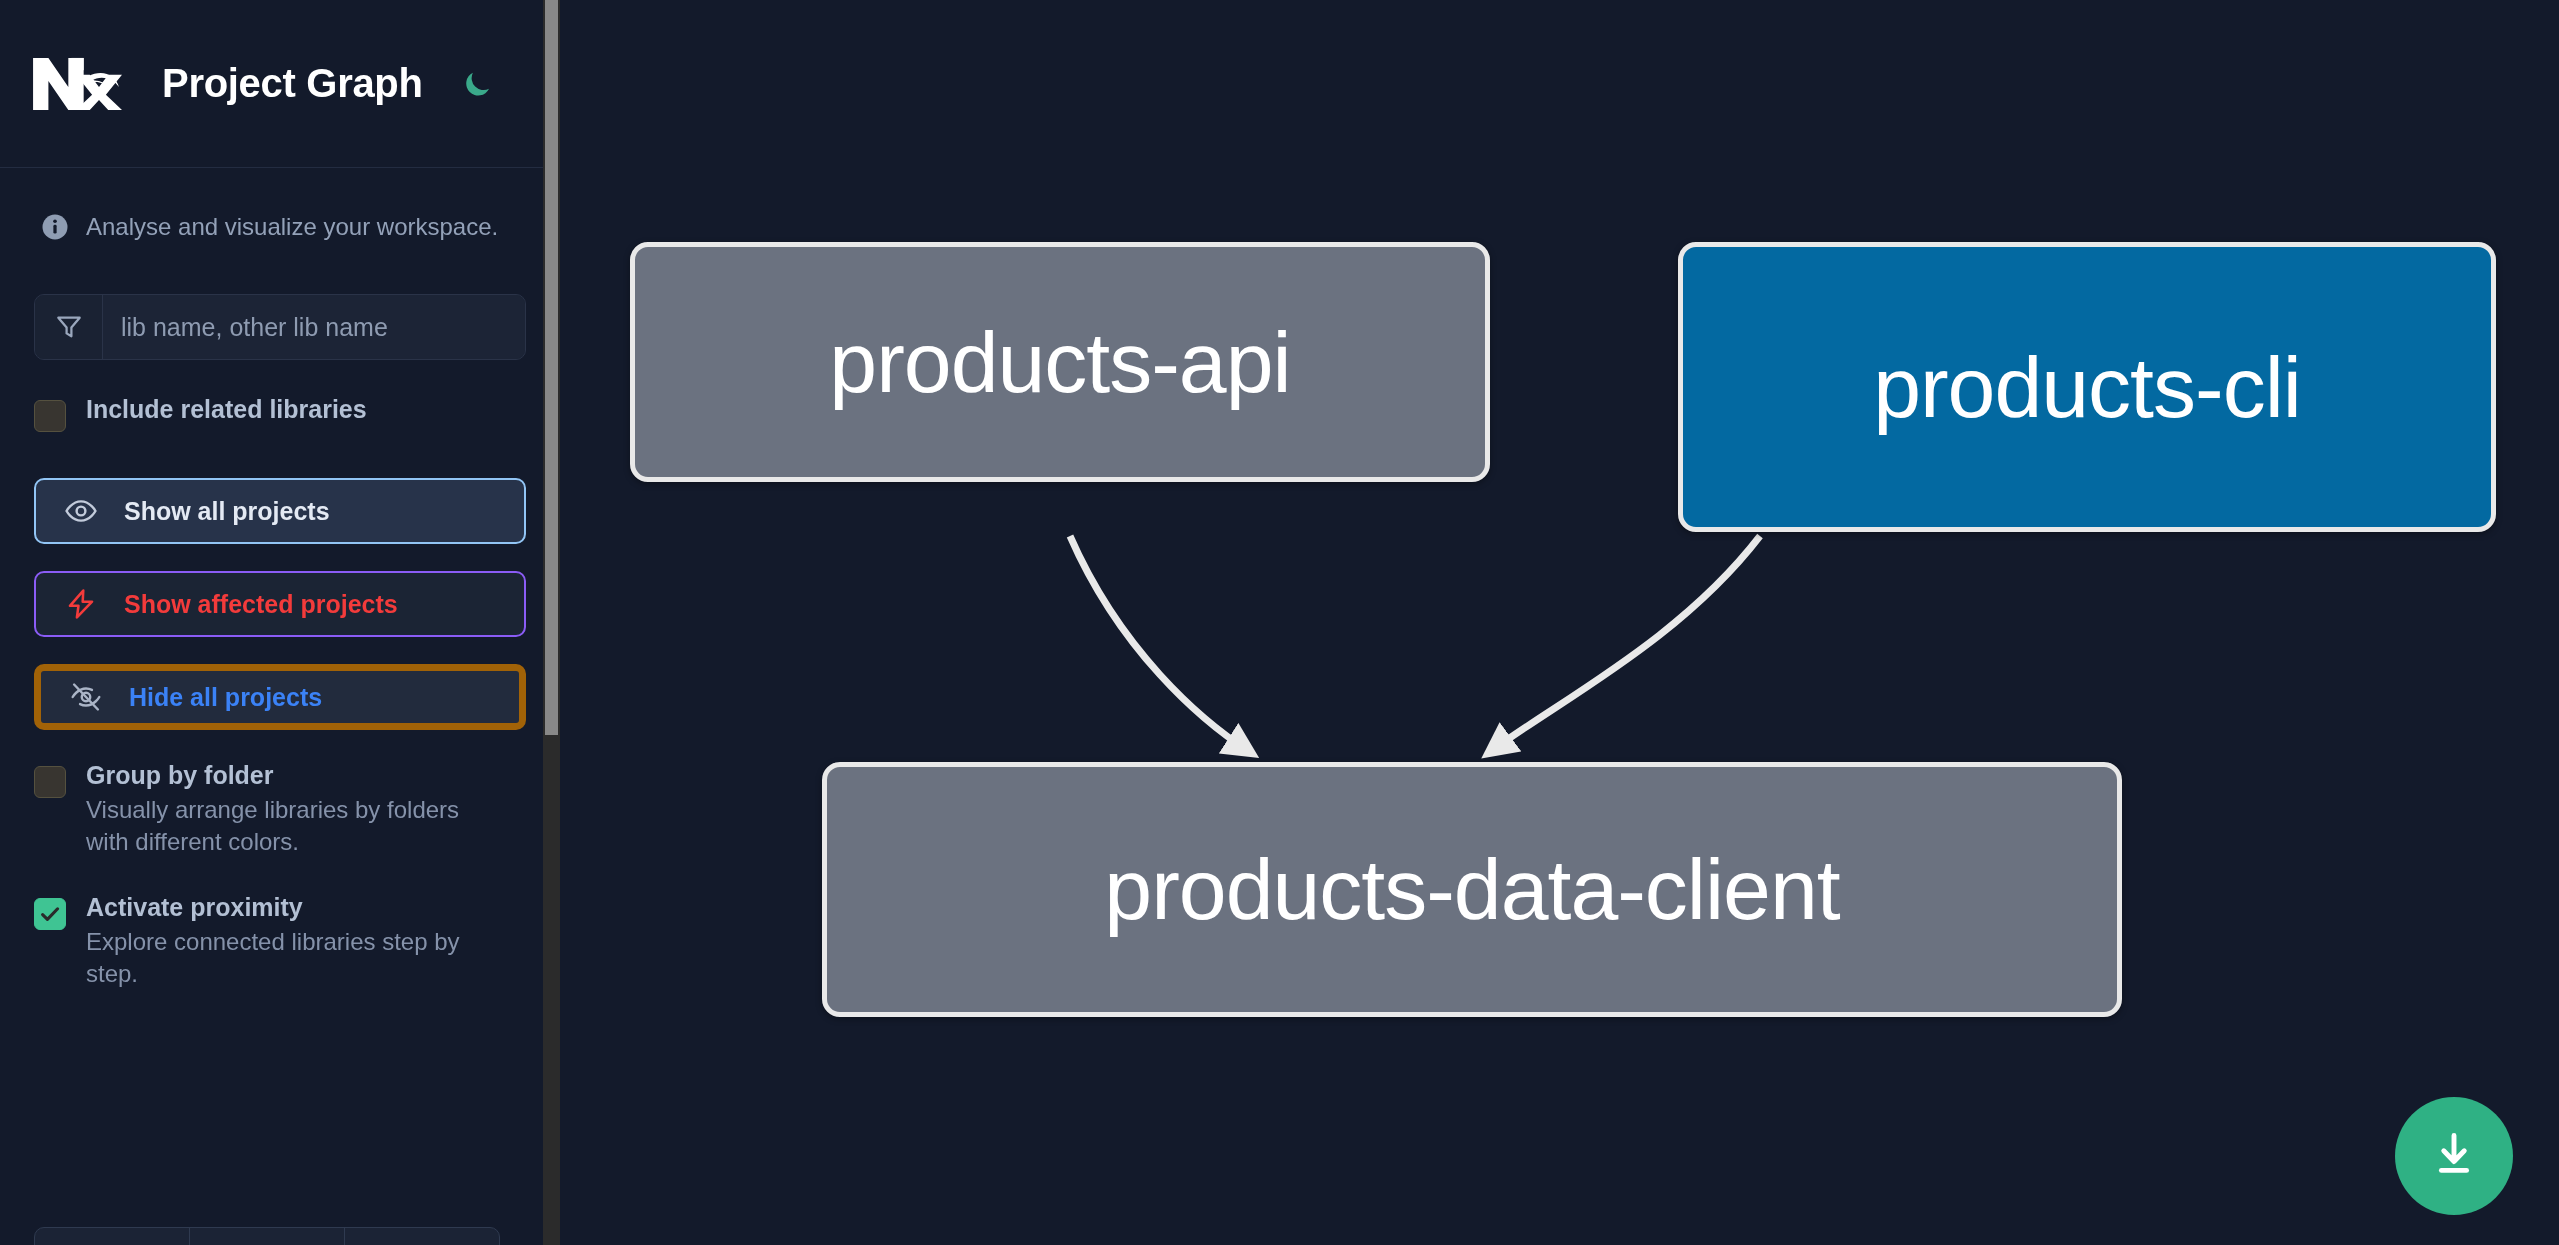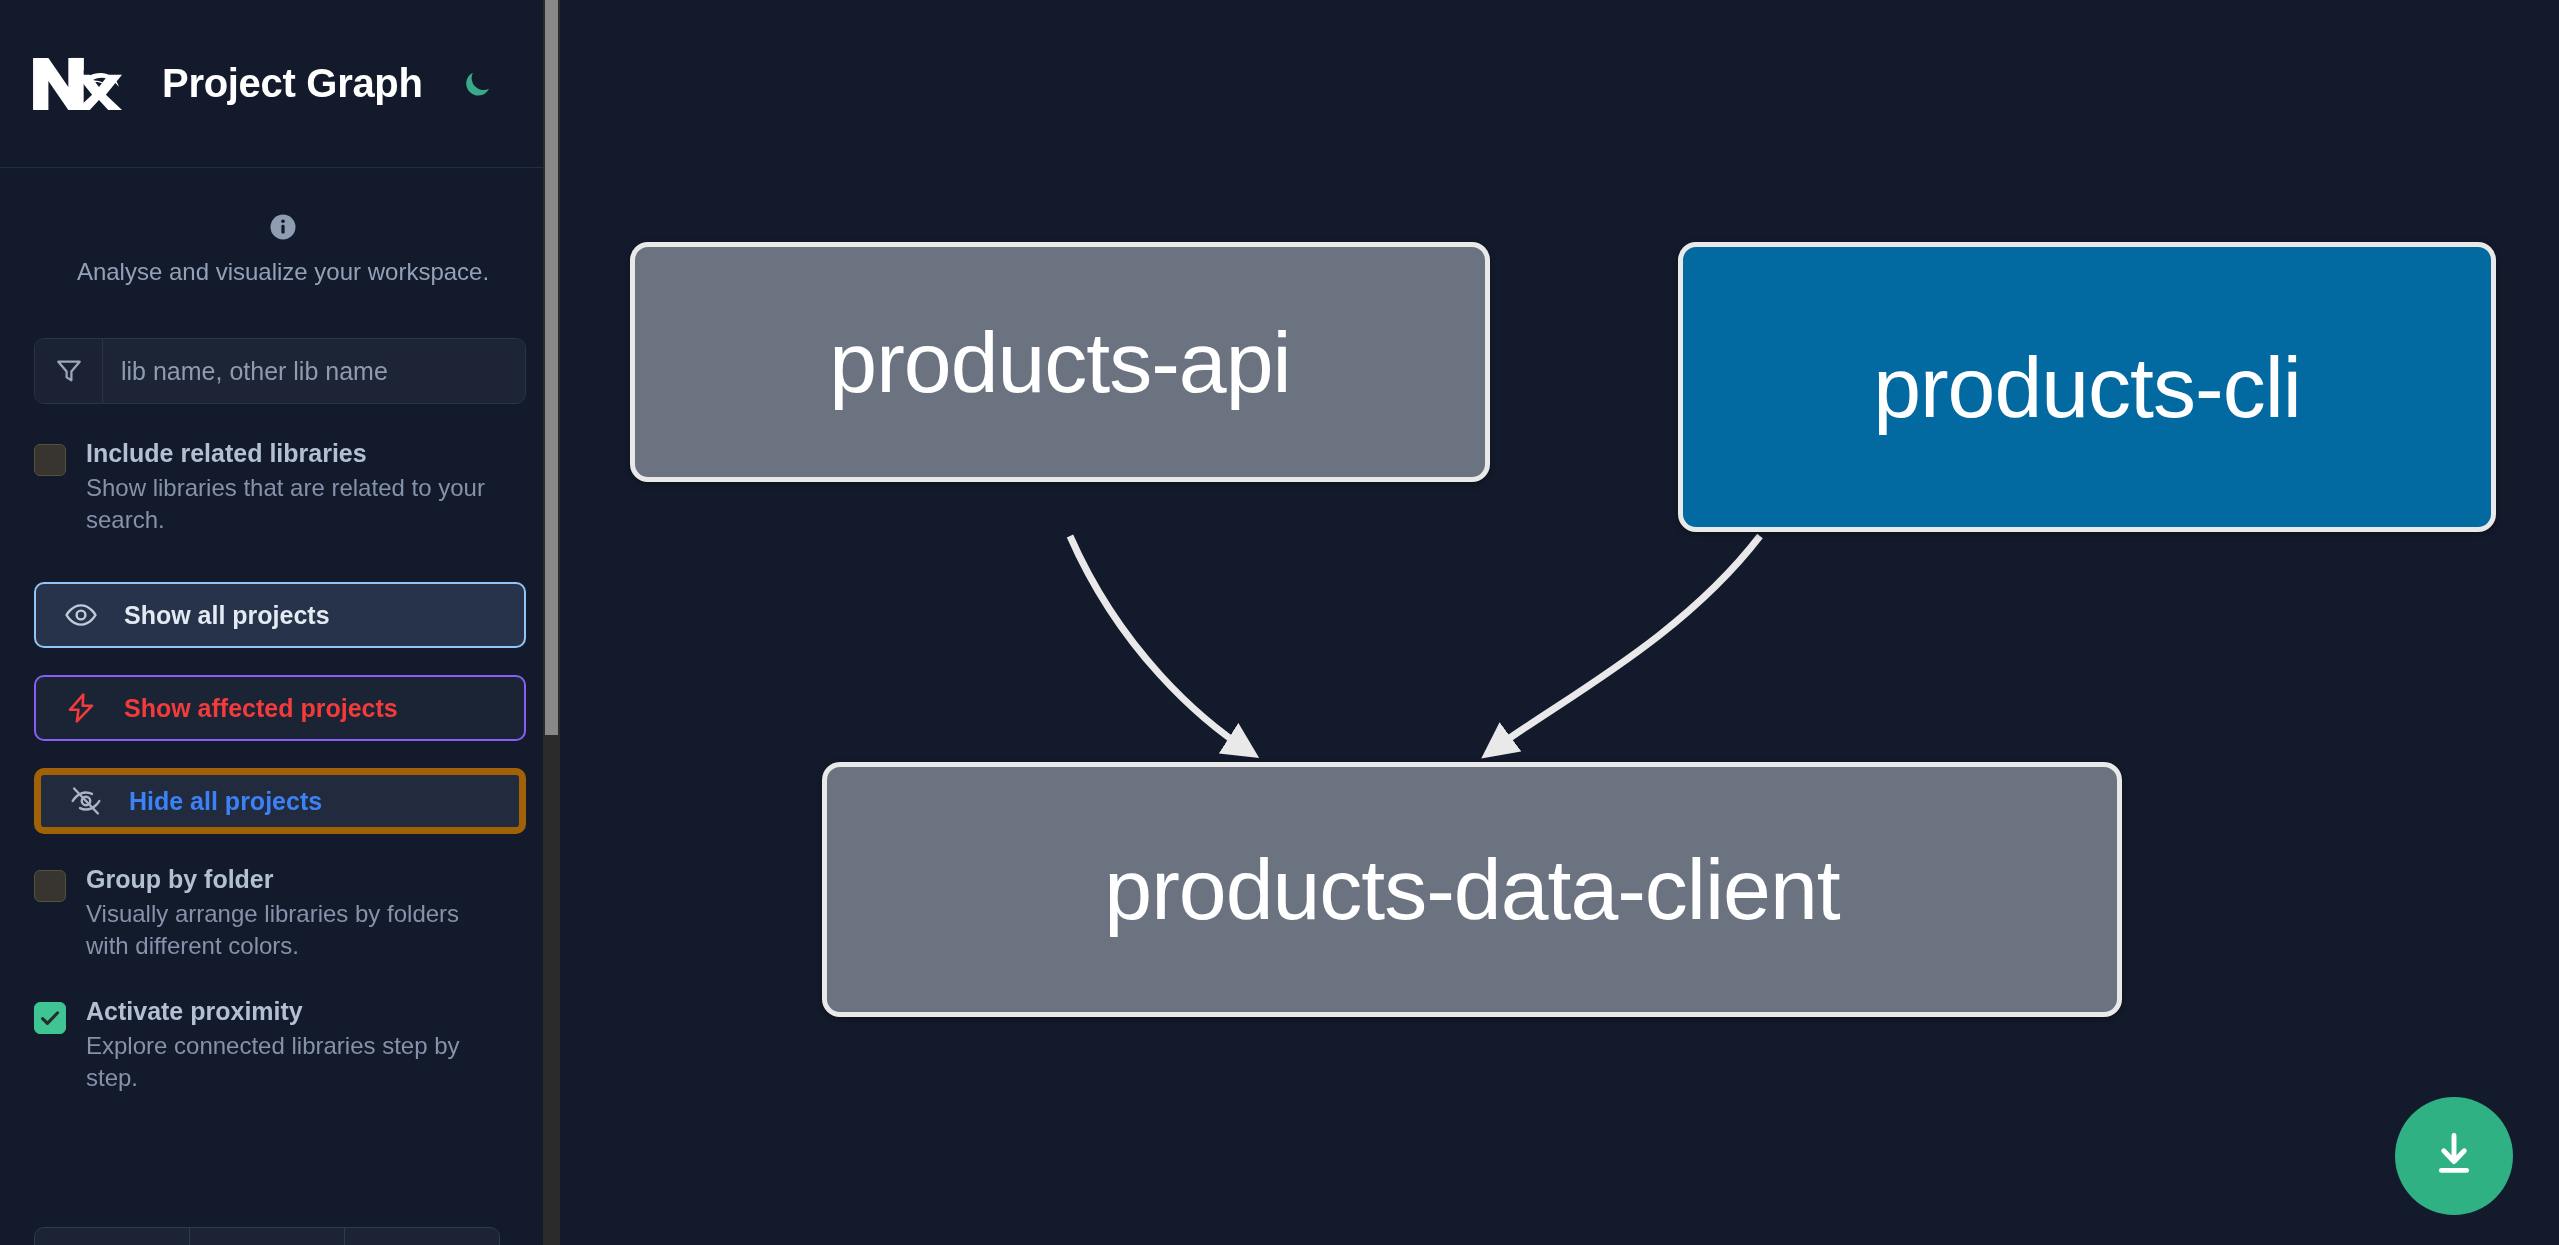--- a/index.html
+++ b/index.html
@@ -73,21 +73,20 @@
     padding: 0 34px;
   }
 
   .tagline-row {
     display: flex;
     align-items: center;
     gap: 16px;
     margin-top: 44px;
     margin-bottom: 0;
     padding-left: 6px;
-    flex-direction: column;
   }
 
   .info-icon {
     width: 30px;
     height: 30px;
     flex: 0 0 30px;
   }
 
   .tagline-text {
     font-size: 24px;
@@ -359,21 +358,20 @@
               <path d="M4 5h16l-6.2 7.4V19l-3.6-2.2v-4.4Z" fill="none" stroke="#9aa7bd" stroke-width="1.7" stroke-linejoin="round"></path>
             </svg>
           </div>
           <input class="search-input" type="text" placeholder="lib name, other lib name" style="">
         </div>
 
         <div class="check-row">
           <span class="cbox"></span>
           <div class="check-texts">
             <div class="check-title">Include related libraries</div>
-            <div class="check-desc">Show libraries that are related to your search.</div>
           </div>
         </div>
 
         <div class="btn-stack">
 
           <button class="act-btn primary">
             <span class="bicon">
               <svg width="34" height="34" viewBox="0 0 24 24" aria-hidden="true">
                 <path d="M1.8 12S5.5 5.2 12 5.2 22.2 12 22.2 12 18.5 18.8 12 18.8 1.8 12 1.8 12Z" fill="none" stroke="#c2cbdb" stroke-width="1.7"></path>
                 <circle cx="12" cy="12" r="3.1" fill="none" stroke="#c2cbdb" stroke-width="1.7"></circle>

